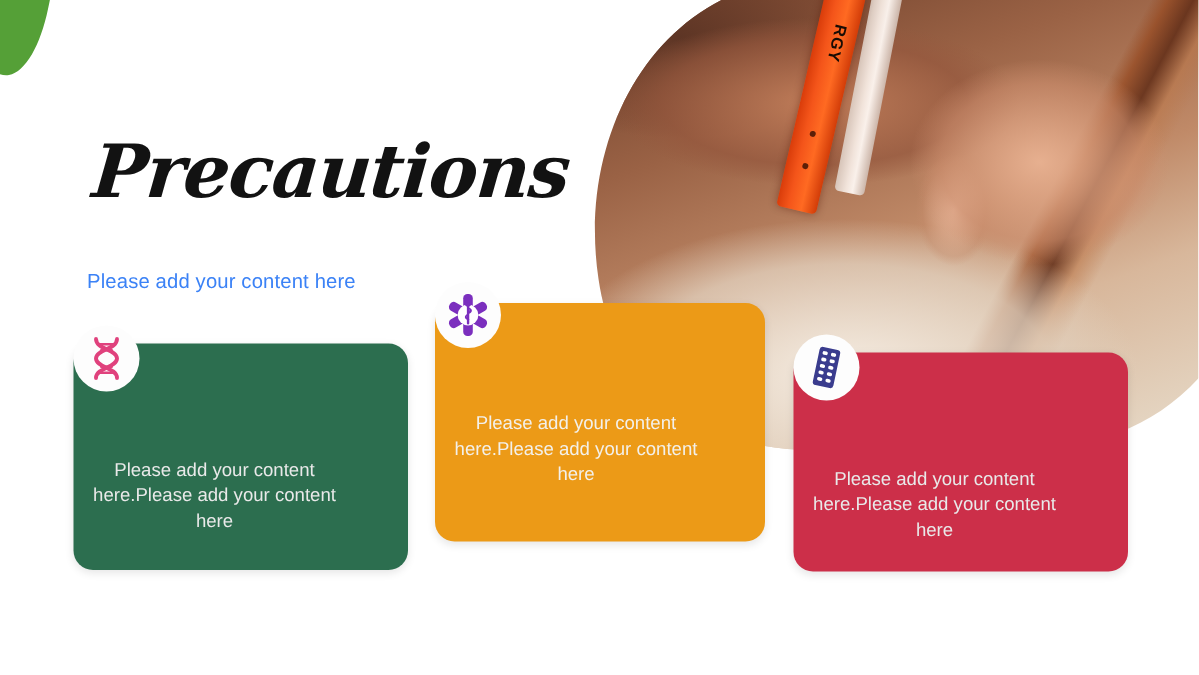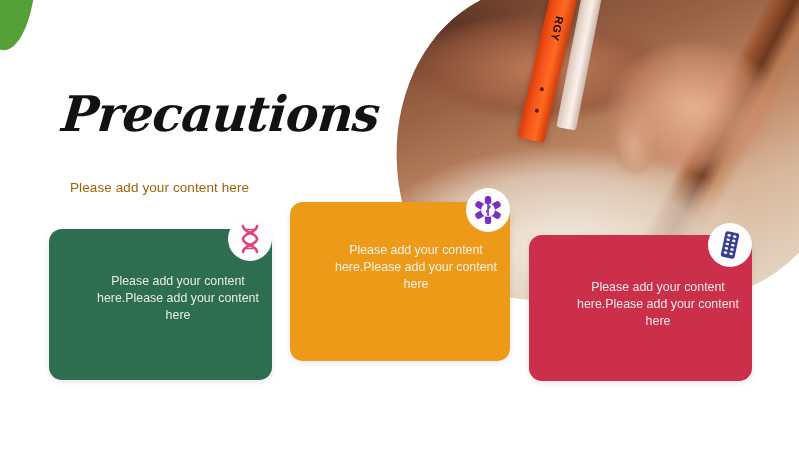--- a/index.html
+++ b/index.html
@@ -100,35 +100,36 @@
     font-size:49px;
     font-weight:700;
     font-style:italic;
     color:#121212;
     letter-spacing:-1px;
     transform:skewX(-5deg);
     white-space:nowrap;
   }
   .subtitle {
     position:absolute;
-    left:70px; top:180px;
+    left:58px; top:180px;
     font-size:13.5px;
-    color:#a16207;
+    color:#3b82f6;
     letter-spacing:.1px;
     white-space:nowrap;
   }
 
   
   .card {
     position:absolute;
     border-radius:13px;
     box-shadow:0 2px 6px rgba(0,0,0,.10);
     display:flex;
     flex-direction:column;
-    align-items:flex-end;
+    align-items:flex-start;
+    gap:32px;
   }
   .card-1 { left:49px;  top:229px; width:223px; height:151px; background:#2C6E4F; }
   .card-2 { left:290px; top:202px; width:220px; height:159px; background:#EC9A17; }
   .card-3 { left:529px; top:235px; width:223px; height:146px; background:#CC2F49; }
 
   .icon-badge {
     width:44px; height:44px;
     border-radius:50%;
     background:#fdfdfd;
     display:flex; align-items:center; justify-content:center;

